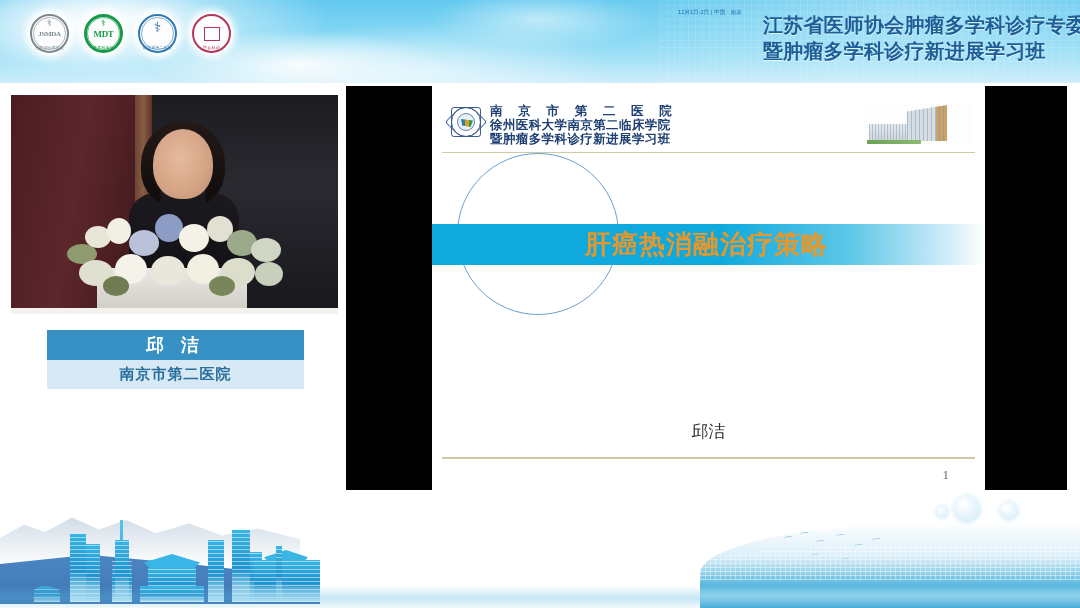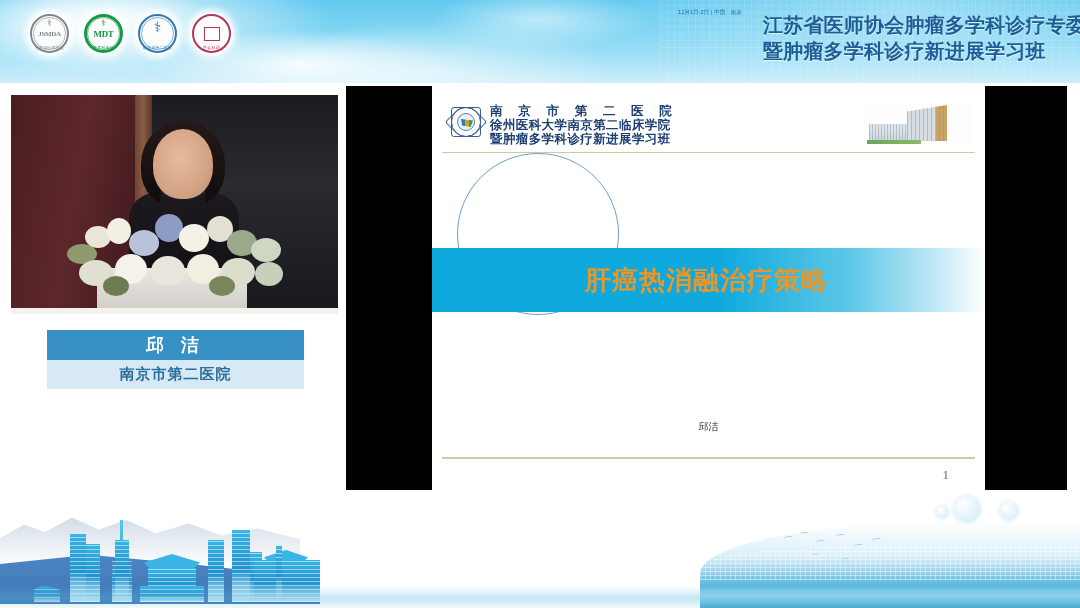--- a/index.html
+++ b/index.html
@@ -233,41 +233,41 @@
   }
 
   
   #slide-deco-circle{
     position:absolute; left:25px; top:67px; width:162px; height:162px;
     border:1px solid #6b9fd0; border-radius:50%;
   }
 
   
   #slide-title-band{
-    position:absolute; left:0; top:138px; width:553px; height:64px;
+    position:absolute; left:0; top:138px; width:553px; height:41px;
     background:linear-gradient(90deg,#0fa9dd 0%,#0fa9dd 52%,#5fc8e8 76%,#c8eaf7 92%,#ffffff 100%);
-    display:flex; align-items:center;margin-top:24px;
+    display:flex; align-items:center;
   }
   #slide-title{
     margin-left:153px;
     font-size:26px; font-weight:bold; color:#e8972a;
     letter-spacing:1px;
     font-family:"Liberation Sans", sans-serif;
   }
 
   
   #slide-dept{
     position:absolute; left:0; right:0; top:300px; text-align:center;
     font-family:"Liberation Serif", serif;
     font-size:13.5px; color:#2b2b2b; letter-spacing:.3px;
   }
   #slide-presenter{
     position:absolute; left:0; right:0; top:334px; text-align:center;
     font-family:"Liberation Serif", serif;
-    font-size:10px; color:#2b2b2b;
+    font-size:17px; color:#2b2b2b;
   }
   #slide-footer-rule{
     position:absolute; left:10px; right:10px; top:371px; height:1.5px;
     background:#cdcaa4;
   }
   #slide-page-number{
     position:absolute; right:36px; top:381px;
     font-family:"Liberation Serif", serif;
     font-size:13px; color:#6a6a6a;
   }

